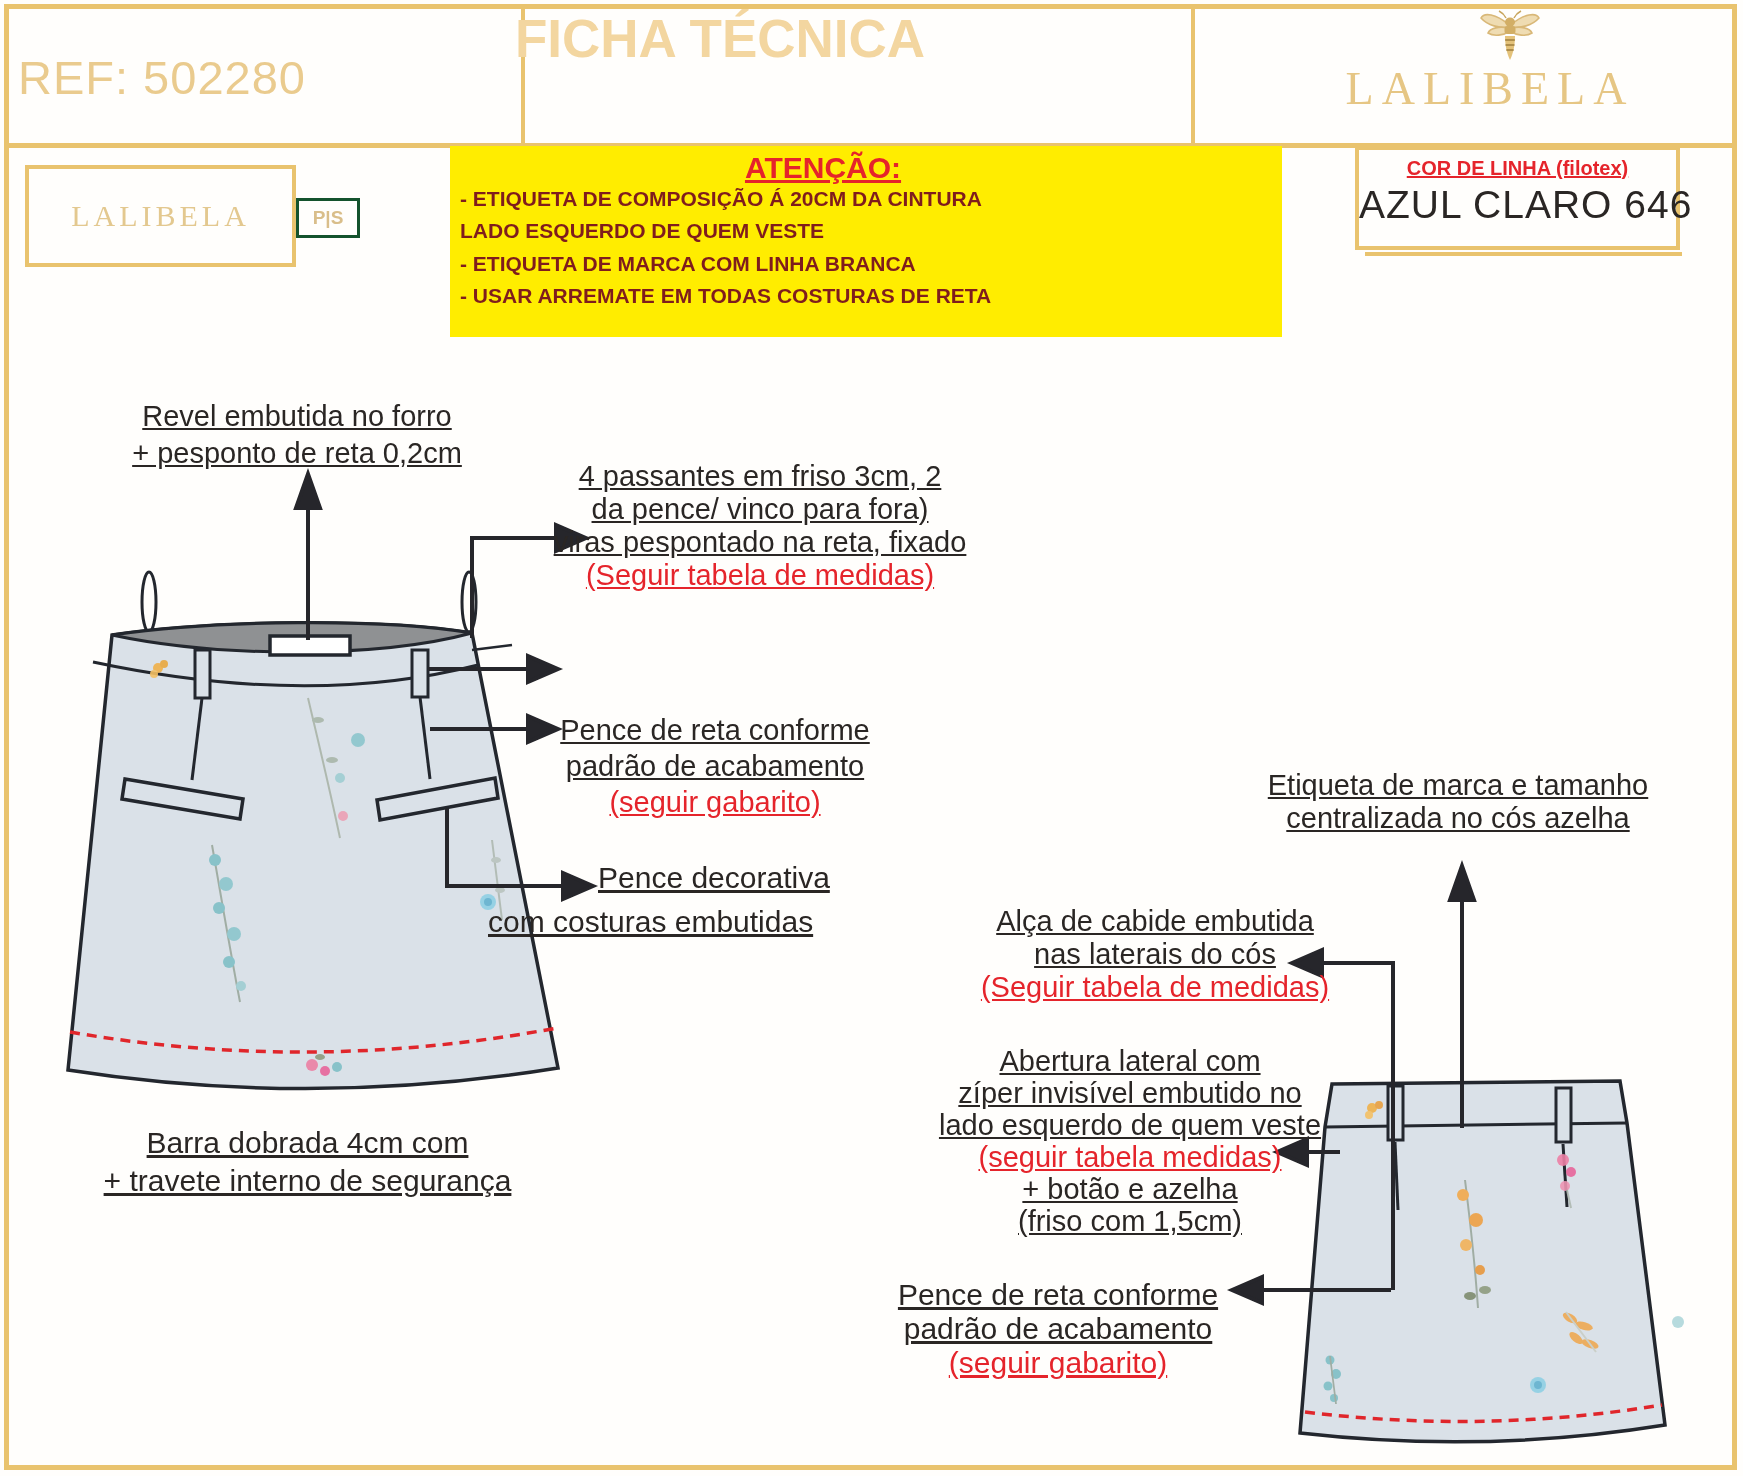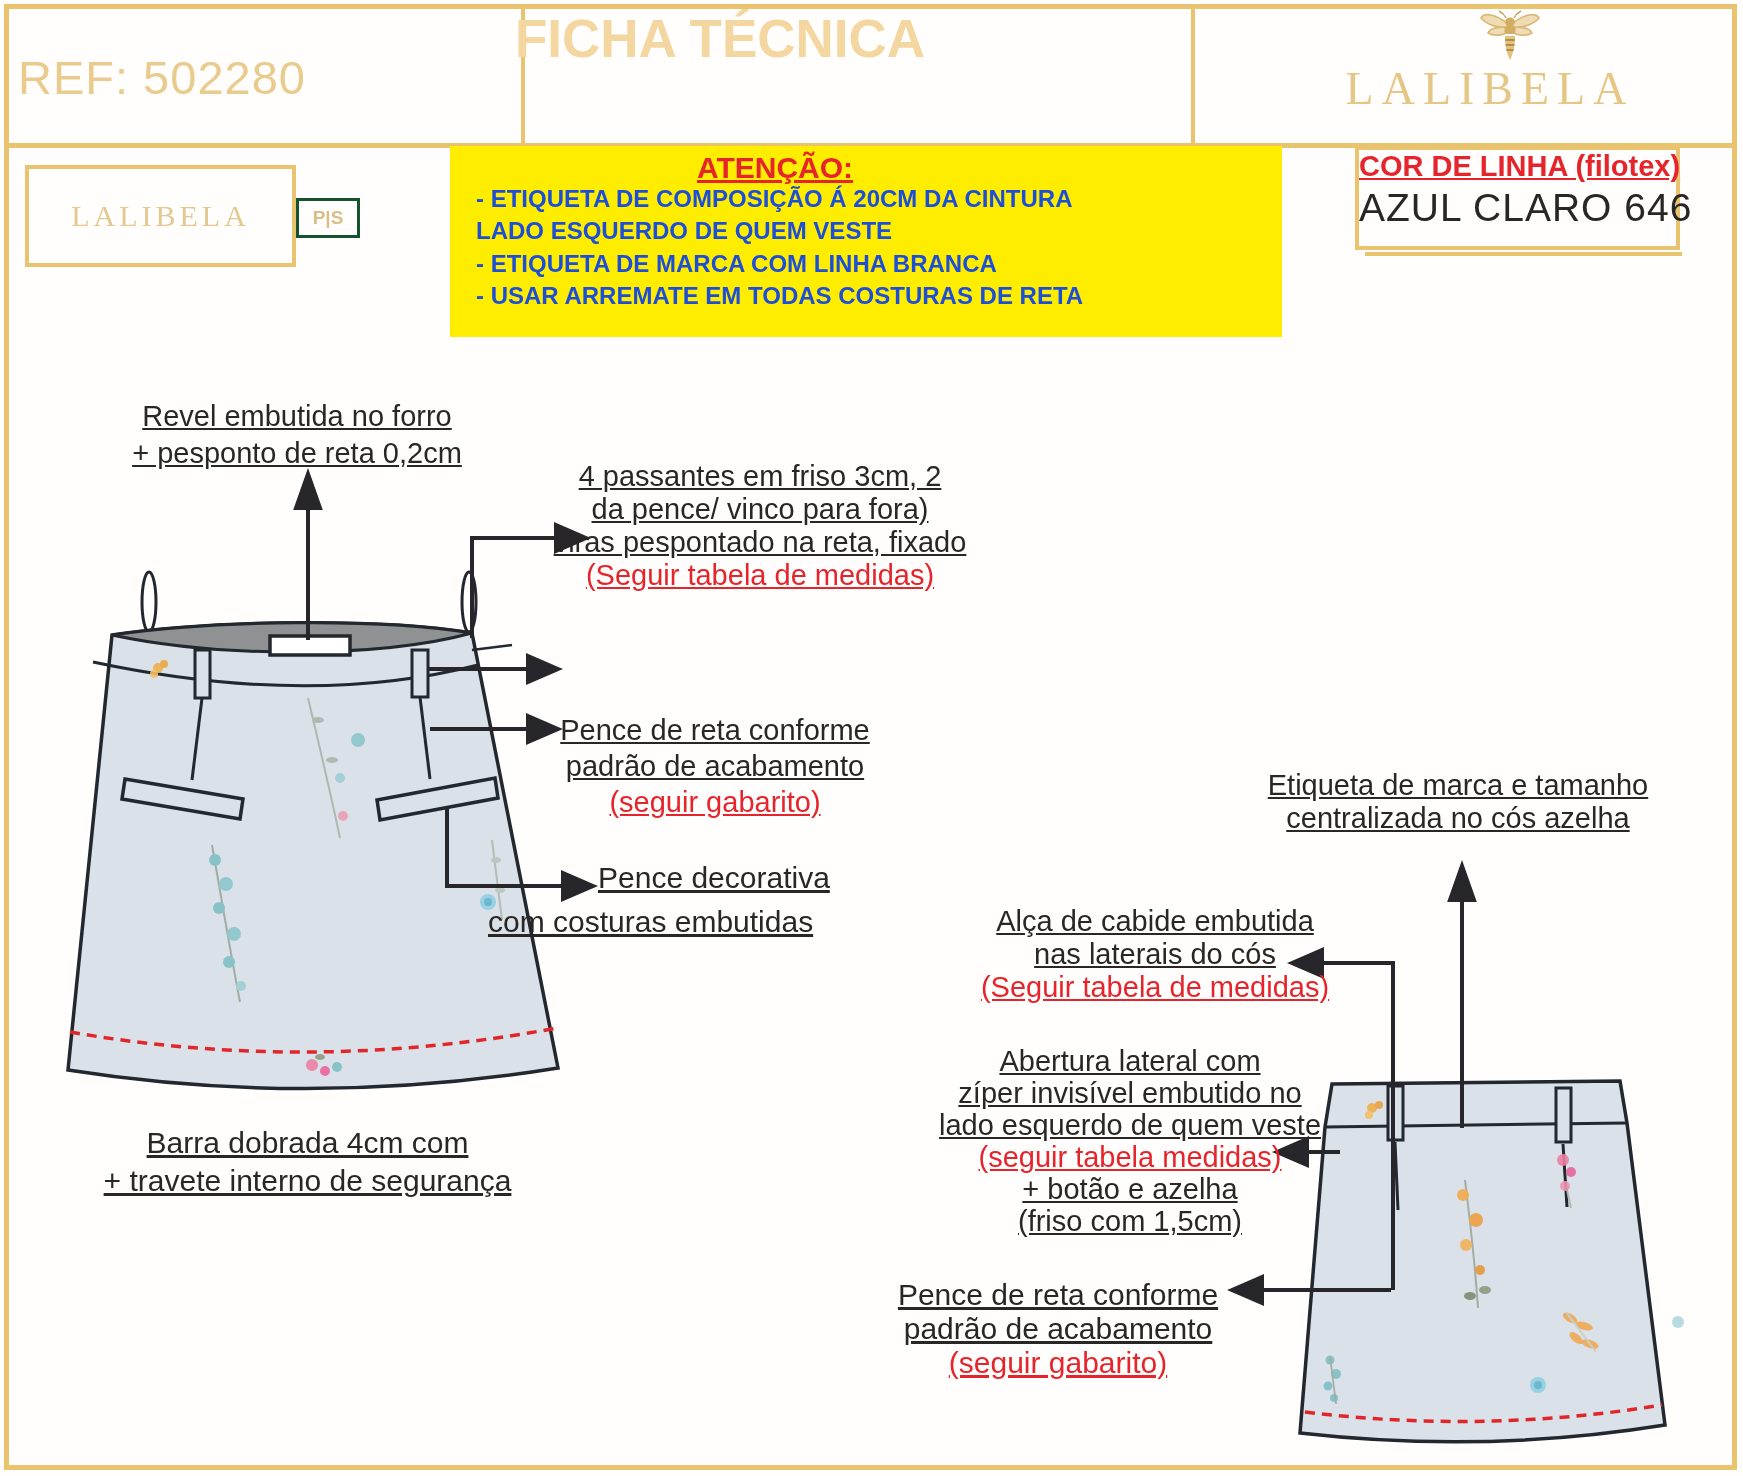--- a/index.html
+++ b/index.html
@@ -18,28 +18,28 @@
             font-size:46px;color:#E6C684;letter-spacing:8px;white-space:nowrap;}
   .brand-box{left:25px;top:165px;width:263px;height:94px;border:4px solid #E9C36E;
              display:flex;align-items:center;justify-content:center;
              font-family:"Liberation Serif",serif;font-size:30px;color:#E3C88F;letter-spacing:4px;}
   .size-box{left:296px;top:198px;width:58px;height:34px;border:3px solid #14532d;
             display:flex;align-items:center;justify-content:center;
             font-size:19px;font-weight:bold;color:#D9BE8A;}
   
   .yellow{left:450px;top:146px;width:832px;height:191px;background:#FFED00;}
   .att-title{position:absolute;left:0;top:5px;width:650px;text-align:center;font-size:30px;
-             font-weight:bold;color:#E5242B;text-decoration:underline;}
-  .att-lines{position:absolute;left:26px;top:37px;font-size:24px;font-weight:600;
-             line-height:32.4px;color:#1d4ed8;white-space:nowrap;}
+             font-weight:bold;color:#E5242B;text-decoration:underline;padding-left:48px;}
+  .att-lines{position:absolute;left:10px;top:37px;font-size:21px;font-weight:600;
+             line-height:32.4px;color:#7f1d1d;white-space:nowrap;}
   
   .cor-box{left:1355px;top:146px;width:317px;height:96px;border:4px solid #E9C36E;background:#FFFEFC;
            text-align:center;}
   .cor-shadow{left:1365px;top:252px;width:317px;height:4px;background:#E9C36E;}
-  .cor-label{font-size:29px;font-weight:bold;color:#E5242B;text-decoration:underline;white-space:nowrap;}
+  .cor-label{margin-top:7px;font-size:20px;font-weight:bold;color:#E5242B;text-decoration:underline;white-space:nowrap;}
   .cor-value{margin-top:3px;font-size:39px;color:#2A2624;letter-spacing:1px;white-space:nowrap;}
   
   .ann{position:absolute;text-align:center;font-size:29px;line-height:33px;color:#2A2624;}
   .ann span{display:block;text-decoration:underline;}
   .red{color:#E5242B;}
   svg{display:block;}
 </style>
 </head>
 <body>
 

